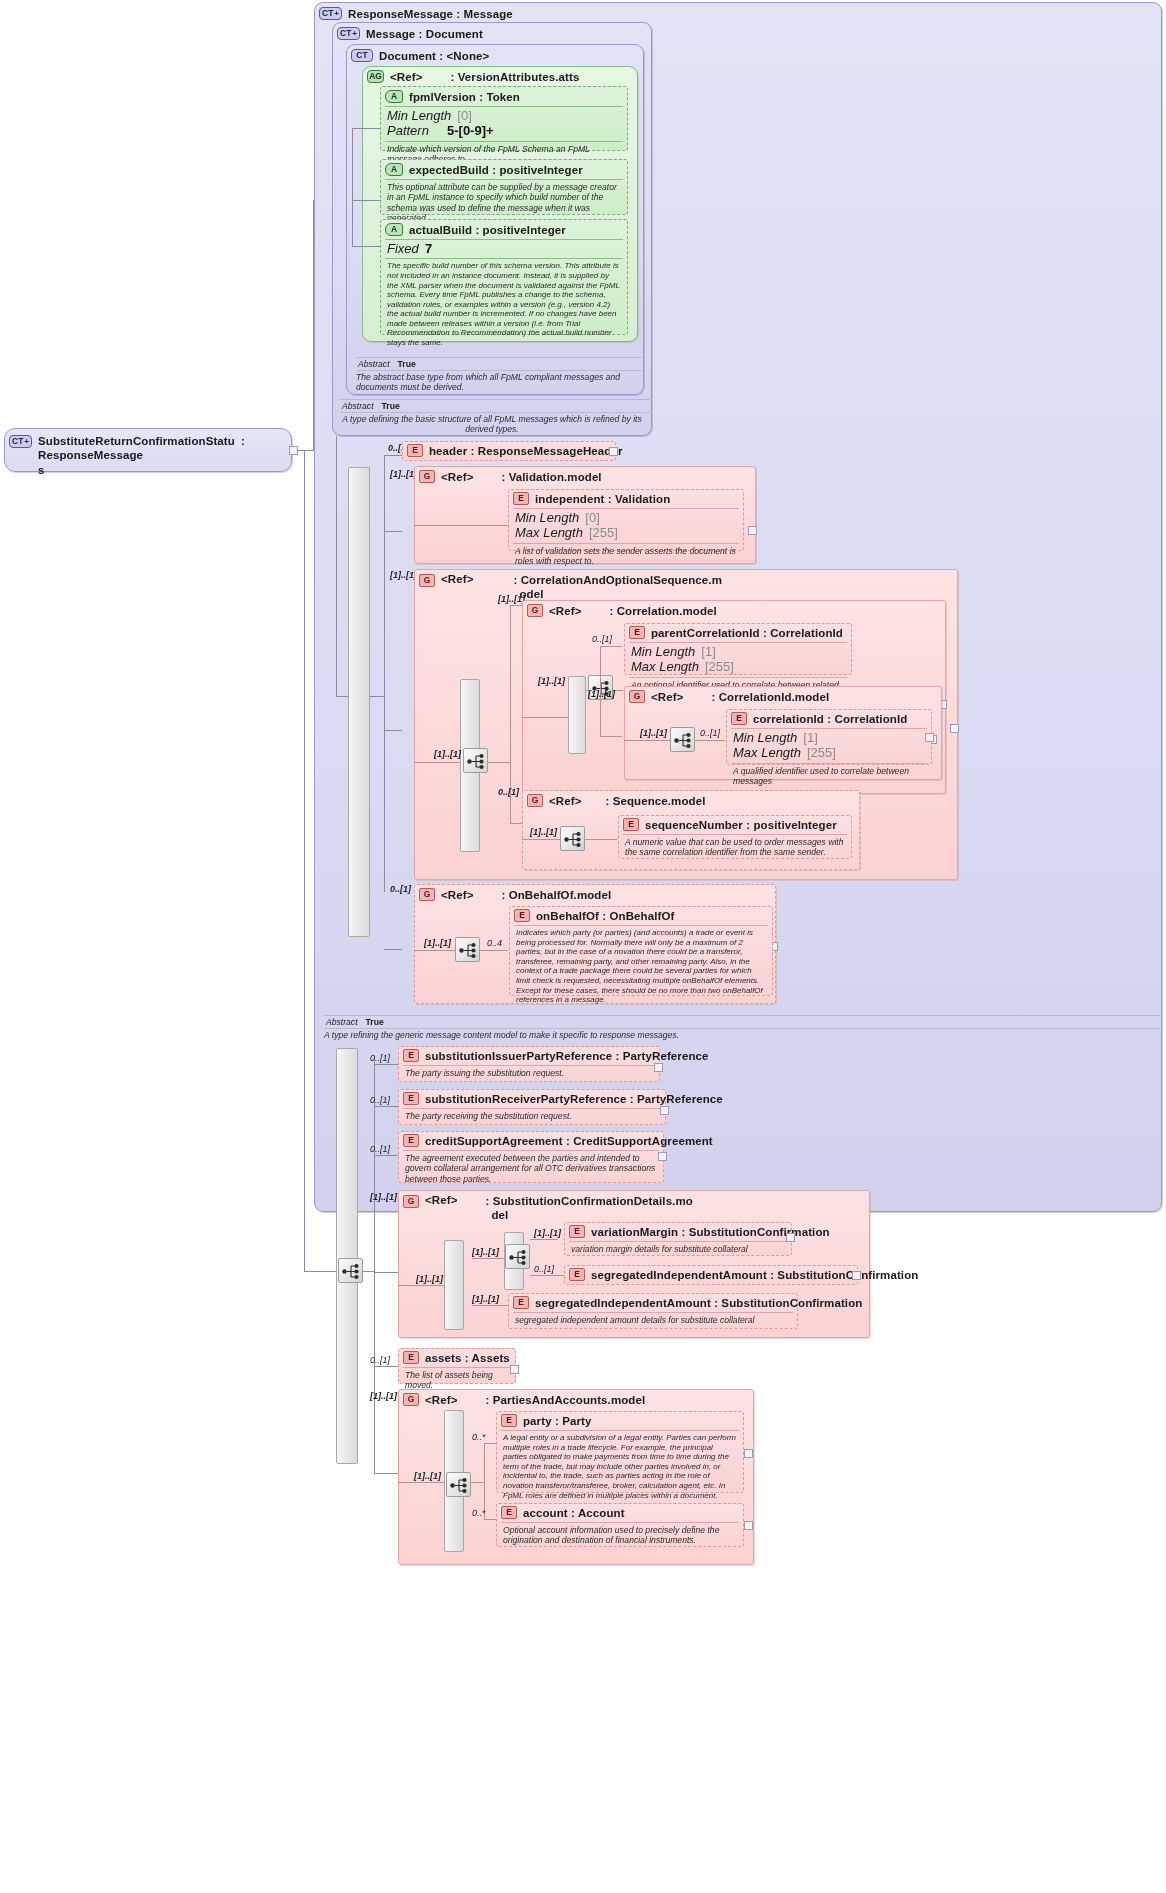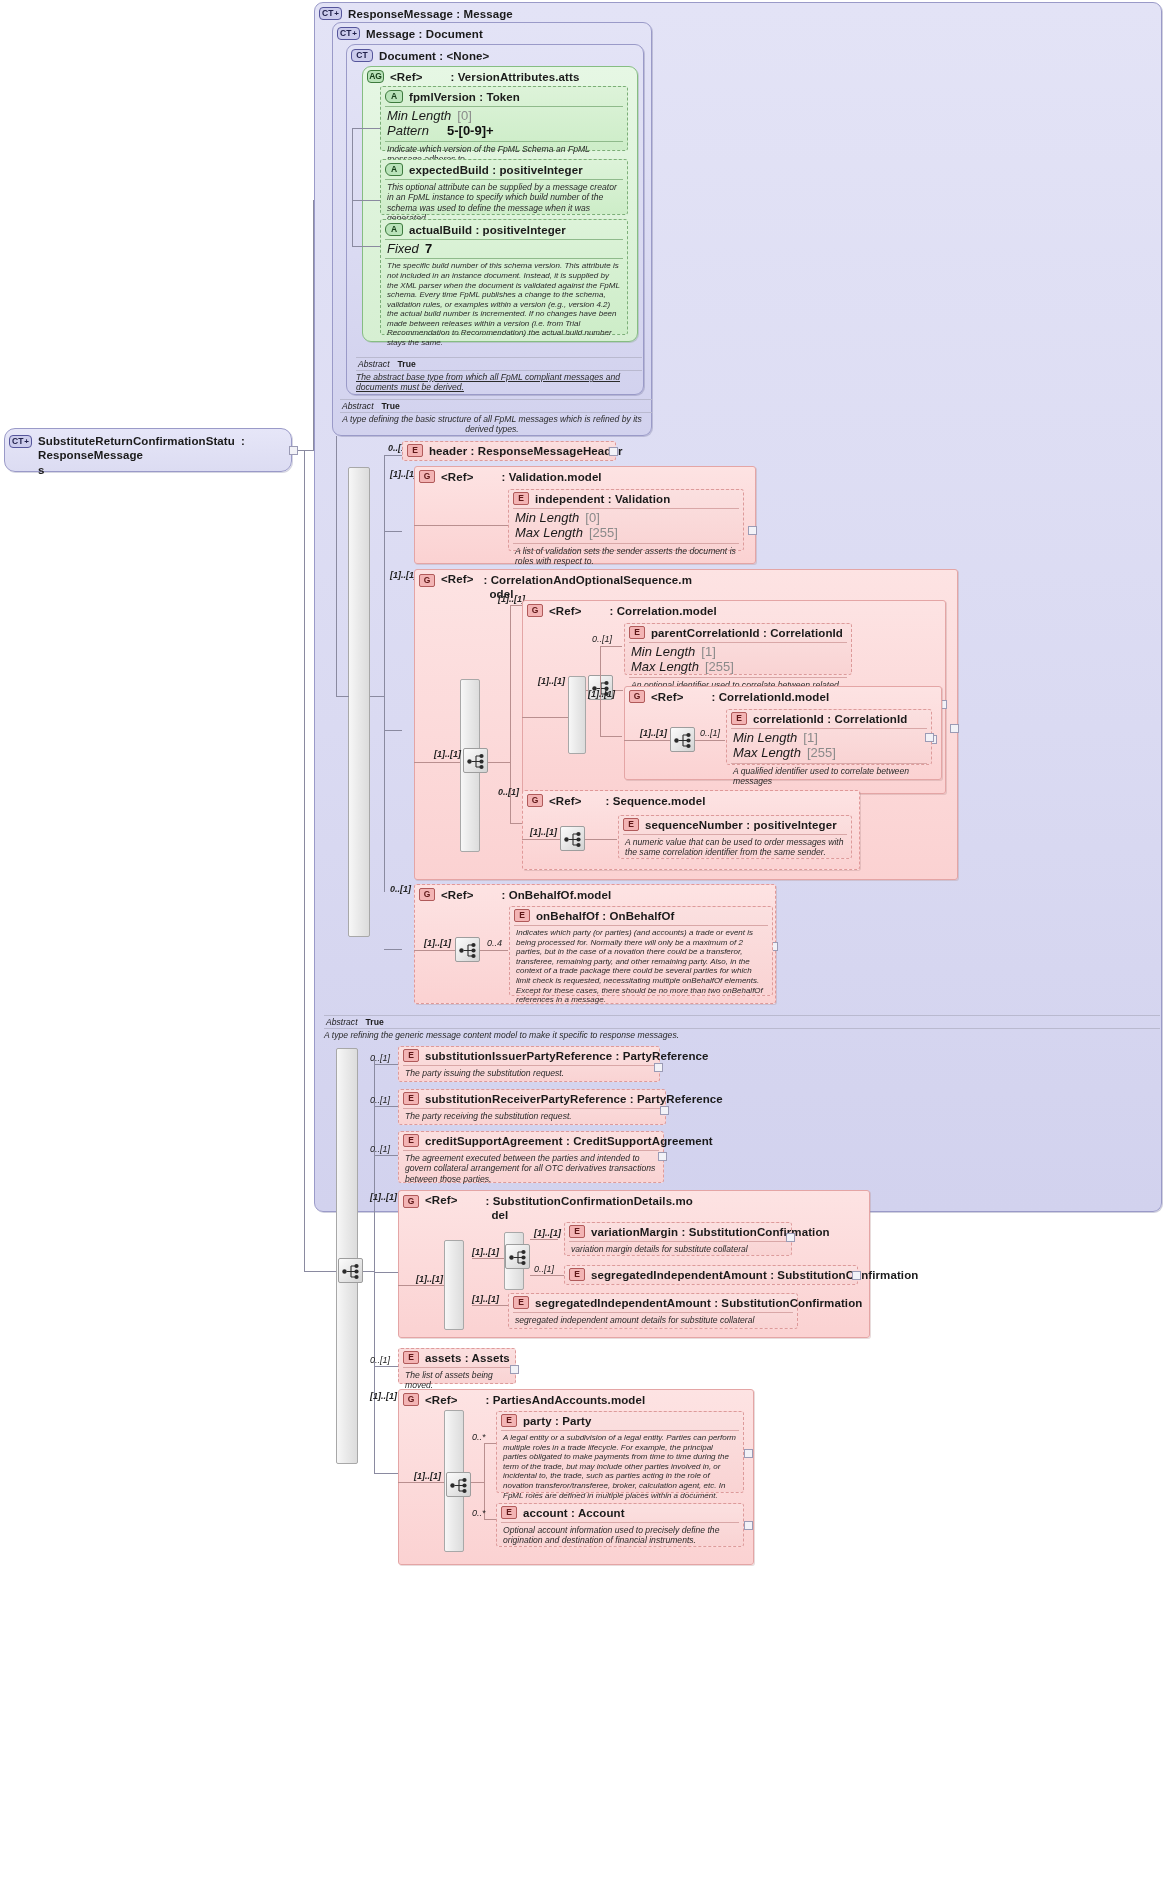--- a/index.html
+++ b/index.html
@@ -237,21 +237,21 @@
     <div class="sep green"></div>
     <div class="doc tiny">The specific build number of this schema version. This attribute is not included in an instance document. Instead, it is supplied by the XML parser when the document is validated against the FpML schema. Every time FpML publishes a change to the schema, validation rules, or examples within a version (e.g., version 4.2) the actual build number is incremented. If no changes have been made between releases within a version (i.e. from Trial Recommendation to Recommendation) the actual build number stays the same.</div>
   </div>
 
   <div class="sep" style="position:absolute; left:352px; top:356px; width:286px;"></div>
   <div class="abstract" style="position:absolute; left:352px; top:358px; width:286px;">
     <span class="k">Abstract</span>
     <span class="v">True</span>
   </div>
   <div class="sep" style="position:absolute; left:352px; top:369px; width:286px;"></div>
-  <div class="doc" style="position:absolute; left:350px; top:370px; width:290px;text-decoration:underline;">The abstract base type from which all FpML compliant messages and documents must be derived.</div>
+  <div class="doc" style="position:absolute; left:350px; top:370px; width:290px;">The abstract base type from which all FpML compliant messages and documents must be derived.</div>
 
   <div class="sep" style="position:absolute; left:336px; top:398px; width:312px;"></div>
   <div class="abstract" style="position:absolute; left:336px; top:400px; width:312px;">
     <span class="k">Abstract</span>
     <span class="v">True</span>
   </div>
   <div class="sep" style="position:absolute; left:336px; top:411px; width:312px;"></div>
   <div class="doc" style="position:absolute; left:334px; top:412px; width:316px;text-align:center;">A type defining the basic structure of all FpML messages which is refined by its derived types.</div>
 
   <div class="tallbar" style="left:348px; top:467px; width:22px; height:470px;"></div>
@@ -327,21 +327,21 @@
     <div class="sep pink"></div>
     <div class="doc">A list of validation sets the sender asserts the document is roles with respect to.</div>
   </div>
 
   <div class="gbox node" style="left:414px; top:569px; width:544px; height:311px;">
     <div class="hdr" style="padding-top:3px; align-items:flex-start;">
       <span class="badge g" style="margin-top:1px;">
           <span>G</span>
         </span>
       <span class="lbl">&lt;Ref&gt;</span>
-      <span class="lbl wrap" style="margin-left:4px; line-height:1.25;">
+      <span class="lbl wrap" style="margin-left:34px; line-height:1.25;">
         <span>: CorrelationAndOptionalSequence.m</span><br>
         <span style="margin-left:6px;">odel</span>
       </span>
     </div>
   </div>
   <div class="expand" style="left:950px; top:724px;"></div>
 
   <div class="tallbar" style="left:460px; top:679px; width:20px; height:173px;"></div>
   <div class="ln h pink" style="left:414px; top:762px; width:46px;"></div>
 

